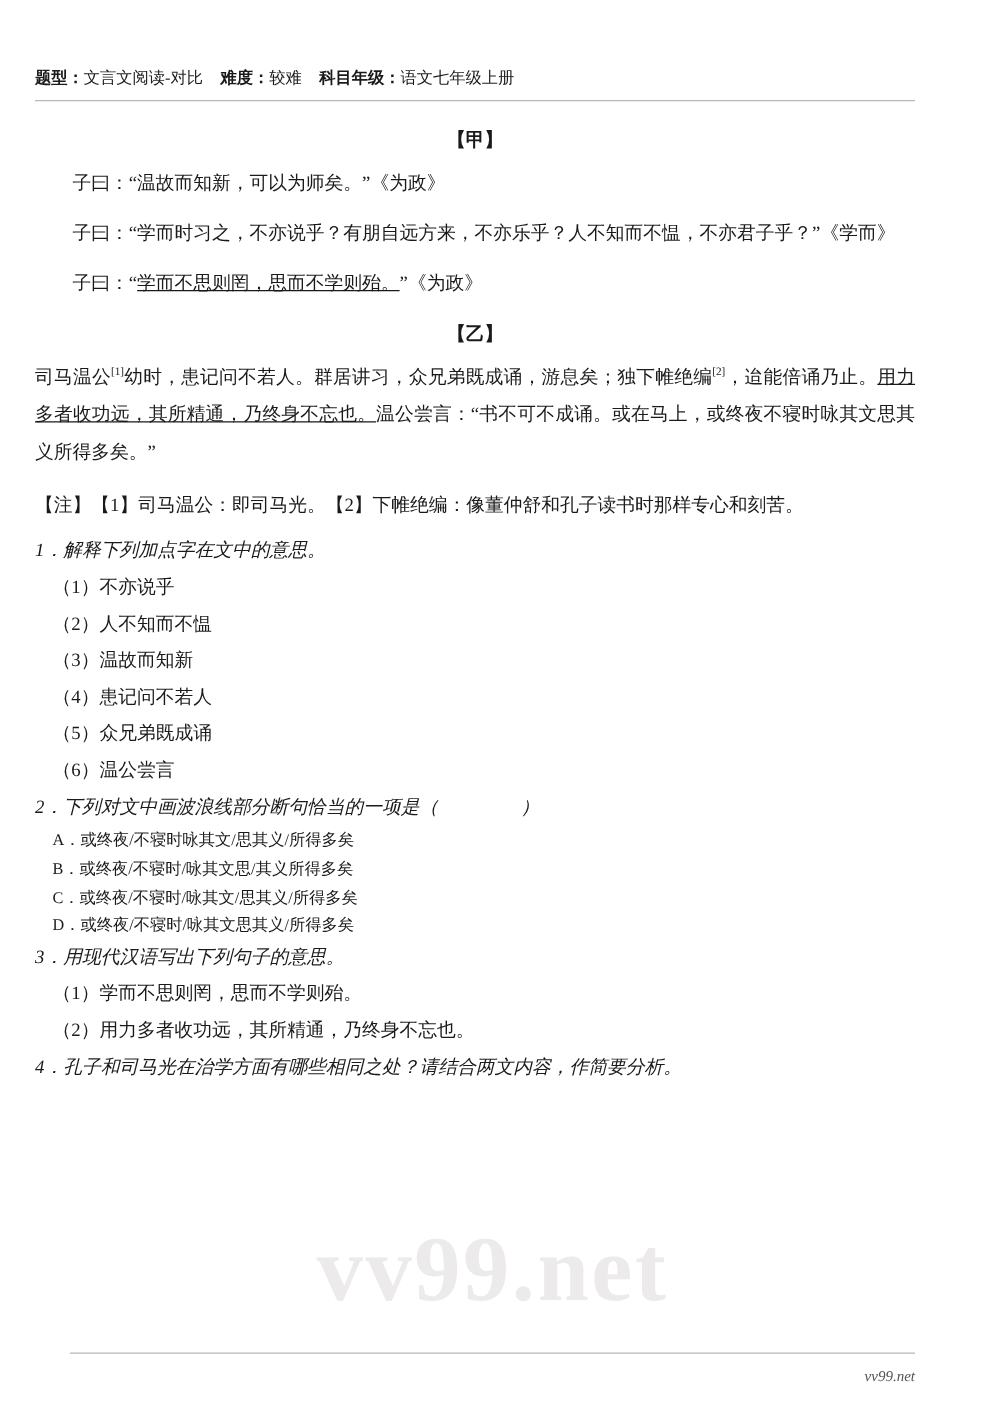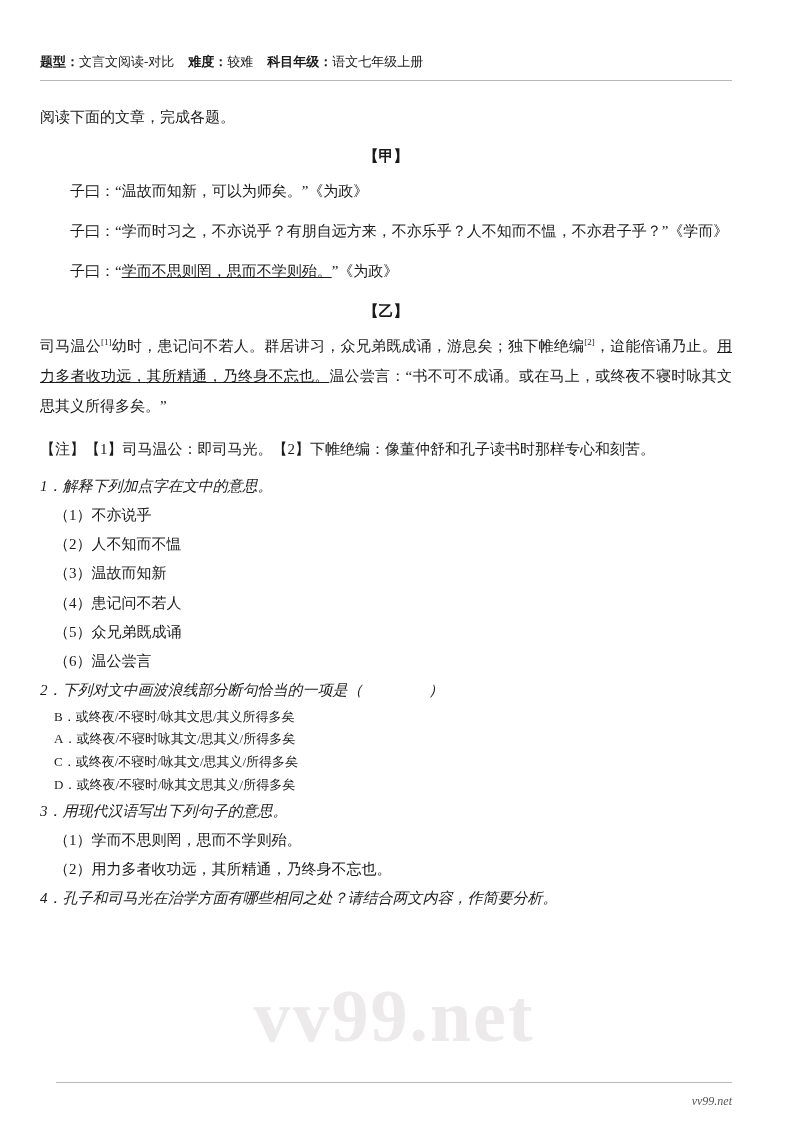--- a/index.html
+++ b/index.html
@@ -13,21 +13,21 @@
     font-family: "Liberation Serif", "DejaVu Serif", serif;
     color: #1a1a1a;
     position: relative;
     overflow: hidden;
   }
   .page {
     position: relative;
     width: 788px;
     height: 1131px;
     box-sizing: border-box;
-    padding: 52px 56px 40px 40px;
+    padding: 52px 56px 40px 28px;
   }
   
   .meta-bar {
     font-size: 13px;
     line-height: 1.5;
     color: #1a1a1a;
     padding-bottom: 8px;
     white-space: nowrap;
   }
   .meta-bar .lbl {
@@ -135,21 +135,20 @@
 </head>
 <body>
 
 <div class="page">
 
   <div class="meta-bar">
     <span class="lbl">题型：</span><span class="val">文言文阅读-对比</span><span class="meta-gap"></span><span class="lbl">难度：</span><span class="val">较难</span><span class="meta-gap"></span><span class="lbl">科目年级：</span><span class="val">语文七年级上册</span>
   </div>
   <div class="rule"></div>
 
-  <p class="lead">阅读下面的文章，完成各题。</p>
 
   <div class="section-title">【甲】</div>
 
   <p class="para indent block">子曰：“温故而知新，可以为师矣。”《为政》</p>
   <p class="para indent block">子曰：“学而时习之，不亦说乎？有朋自远方来，不亦乐乎？人不知而不愠，不亦君子乎？”《学而》</p>
   <p class="para indent block"><span>子曰：“</span><span class="u">学而不思则罔，思而不学则殆。</span><span>”《为政》</span></p>
 
   <div class="section-title">【乙】</div>
 
   <p class="para"><span>司马温公</span><sup>[1]</sup><span>幼时，患记问不若人。群居讲习，众兄弟既成诵，游息矣；独下帷绝编</span><sup>[2]</sup><span>，迨能倍诵乃止。</span><span class="u">用力多者收功远，其所精通，乃终身不忘也。</span><span>温公尝言：“书不可不成诵。或在马上，或终夜不寝时咏其文思其义所得多矣。”</span></p>
@@ -158,22 +157,22 @@
 
   <p class="q">1．解释下列加点字在文中的意思。</p>
   <p class="q-sub">（1）不亦说乎</p>
   <p class="q-sub">（2）人不知而不愠</p>
   <p class="q-sub">（3）温故而知新</p>
   <p class="q-sub">（4）患记问不若人</p>
   <p class="q-sub">（5）众兄弟既成诵</p>
   <p class="q-sub">（6）温公尝言</p>
 
   <p class="q"><span>2．下列对文中画波浪线部分断句恰当的一项是（</span><span class="blank"></span><span>）</span></p>
+  <p class="opt">A．或终夜/不寝时咏其文/思其义/所得多矣</p>
   <p class="opt">B．或终夜/不寝时/咏其文思/其义所得多矣</p>
-  <p class="opt">A．或终夜/不寝时咏其文/思其义/所得多矣</p>
   <p class="opt">C．或终夜/不寝时/咏其文/思其义/所得多矣</p>
   <p class="opt">D．或终夜/不寝时/咏其文思其义/所得多矣</p>
 
   <p class="q">3．用现代汉语写出下列句子的意思。</p>
   <p class="q-sub">（1）学而不思则罔，思而不学则殆。</p>
   <p class="q-sub">（2）用力多者收功远，其所精通，乃终身不忘也。</p>
 
   <p class="q">4．孔子和司马光在治学方面有哪些相同之处？请结合两文内容，作简要分析。</p>
 
   <div class="watermark">vv99.net</div>

